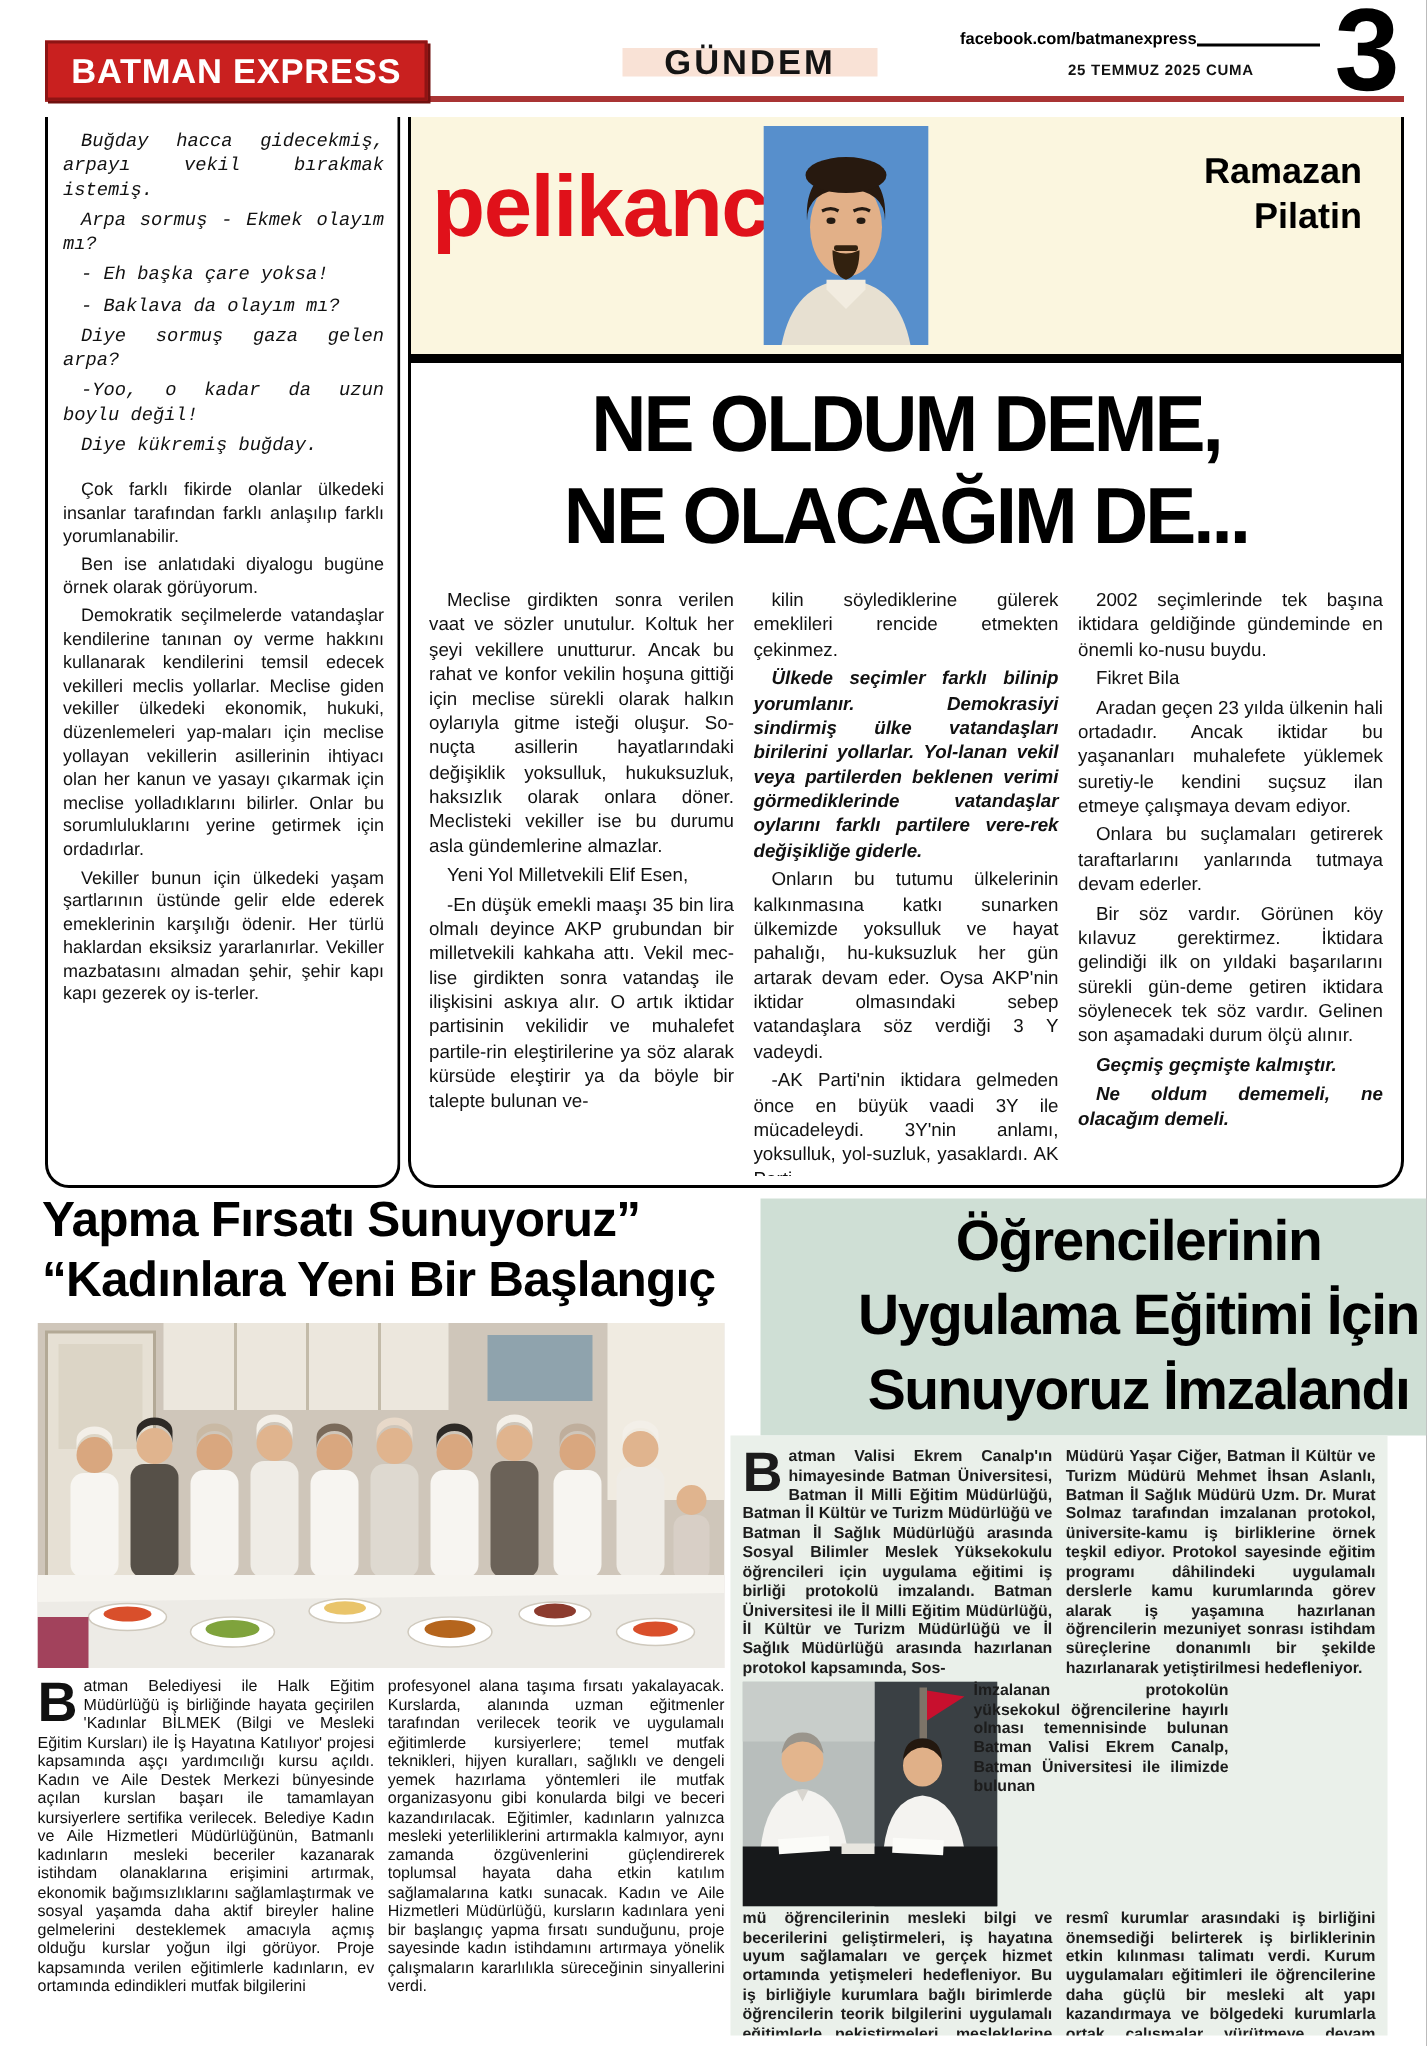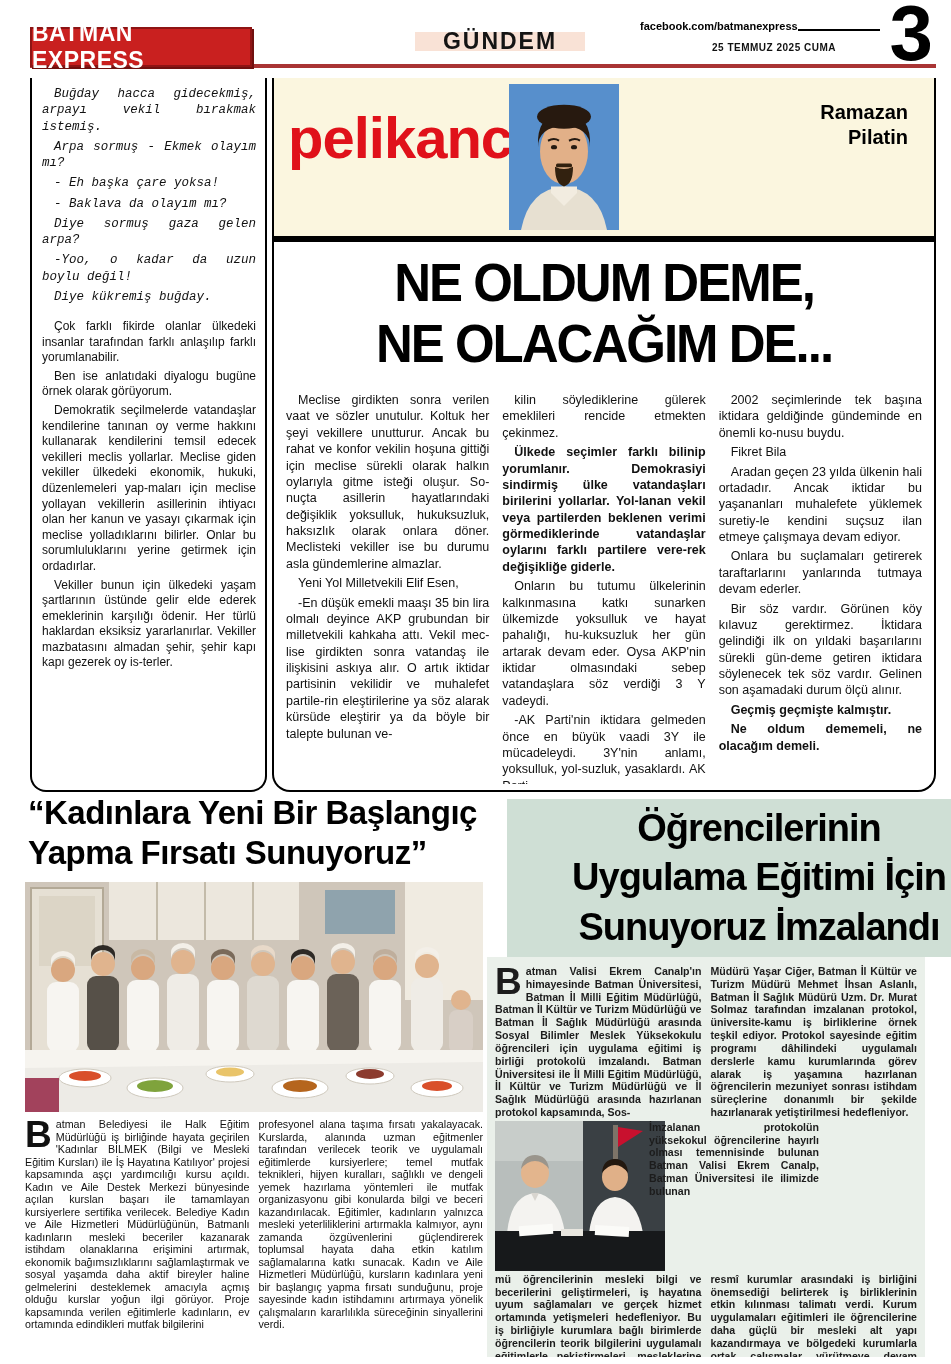--- a/index.html
+++ b/index.html
@@ -5,21 +5,21 @@
   * { box-sizing: border-box; margin: 0; padding: 0; }
   html,body { background:#888; }
   .page {
     position: relative; width: 951px; height: 1364px; margin: 0 auto;
     background: #ffffff; overflow: hidden;
     font-family: "Liberation Sans", sans-serif; color: #111;
   }
   
   .hdr-rule { position:absolute; left:30px; top:64px; width:906px; height:4px; background:#a93434; }
   .logo {
-    position:absolute; left:30px; top:27px; width:222px; height:40px;
+    position:absolute; left:30px; top:27px; width:255px; height:40px;
     background:#c9201f; border:2px solid #8e1414; box-shadow:2px 2px 0 #70100f;
     color:#fff; font-weight:900; font-size:23px; letter-spacing:.5px;
     display:flex; align-items:center; justify-content:center;
     font-family:"Liberation Sans", sans-serif;
   }
   .section-box {
     position:absolute; left:415px; top:32px; width:170px; height:19px;
     background:#f9e2d6; display:flex; align-items:center; justify-content:center;
     font-weight:800; font-size:23px; letter-spacing:2px; color:#141414;
   }
@@ -45,34 +45,34 @@
     overflow:hidden;
   }
   .col-head { position:relative; height:158px; background:#fbf6df; }
   .col-name {
     position:absolute; left:14px; top:26px; font-size:58px; font-weight:900;
     color:#e0111a; letter-spacing:-1px;
   }
   .author-photo { position:absolute; left:235px; top:6px; width:110px; height:146px; }
   .author-name {
     position:absolute; right:26px; top:22px; text-align:right;
-    font-size:20px; font-weight:800; line-height:1.25; color:#000;
+    font-size:24px; font-weight:800; line-height:1.25; color:#000;
   }
   .col-rule { height:6px; background:#000; }
   .col-headline {
     height:142px; display:flex; flex-direction:column; align-items:center; justify-content:center;
     font-size:51px; font-weight:900; letter-spacing:-2px; line-height:1.16;
     text-align:center; color:#000; transform:scaleY(1.04);
   }
   .col-body {
     display:grid; grid-template-columns:1fr 1fr 1fr; gap:13px;
     padding:8px 12px 0 12px; height:400px; overflow:hidden;
   }
   .col-body p { font-size:12.5px; line-height:1.31; text-align:justify; text-indent:12px; margin-bottom:3px; }
-  .col-body p.b { font-weight:700; }
+  .col-body p.b { font-weight:700;font-style:italic; }
 
   
   .art-w-head {
     position:absolute; left:28px; top:793px; width:456px;
     font-size:33px; font-weight:800; line-height:1.22; letter-spacing:-.5px; color:#000;
   }
   .art-w-photo { position:absolute; left:25px; top:882px; width:458px; height:230px; }
   .art-w-body {
     position:absolute; left:25px; top:1118px; width:458px; height:242px;
     display:grid; grid-template-columns:1fr 1fr; gap:9px; overflow:hidden;
@@ -174,22 +174,22 @@
         <p>Aradan geçen 23 yılda ülkenin hali ortadadır. Ancak iktidar bu yaşananları muhalefete yüklemek suretiy-le kendini suçsuz ilan etmeye çalışmaya devam ediyor.</p>
         <p>Onlara bu suçlamaları getirerek taraftarlarını yanlarında tutmaya devam ederler.</p>
         <p>Bir söz vardır. Görünen köy kılavuz gerektirmez. İktidara gelindiği ilk on yıldaki başarılarını sürekli gün-deme getiren iktidara söylenecek tek söz vardır. Gelinen son aşamadaki durum ölçü alınır.</p>
         <p class="b">Geçmiş geçmişte kalmıştır.</p>
         <p class="b">Ne oldum dememeli, ne olacağım demeli.</p>
       </div>
     </div>
   </div>
 
   <div class="art-w-head">
+    <div>Yapma Fırsatı Sunuyoruz”</div>
     <div>“Kadınlara Yeni Bir Başlangıç</div>
-    <div>Yapma Fırsatı Sunuyoruz”</div>
   </div>
 
   <div class="art-w-photo">
     <svg viewBox="0 0 458 230" preserveAspectRatio="none">
       <rect width="458" height="230" fill="#cfc6ba"></rect>
       <rect x="6" y="6" width="72" height="168" fill="#e6e0d4" stroke="#b3a996" stroke-width="2"></rect>
       <rect x="14" y="14" width="56" height="70" fill="#dcd5c6"></rect>
       <rect x="84" y="0" width="190" height="58" fill="#ece7dd"></rect>
       <line x1="132" y1="0" x2="132" y2="58" stroke="#c3bba9" stroke-width="2"></line>
       <line x1="180" y1="0" x2="180" y2="58" stroke="#c3bba9" stroke-width="2"></line>

